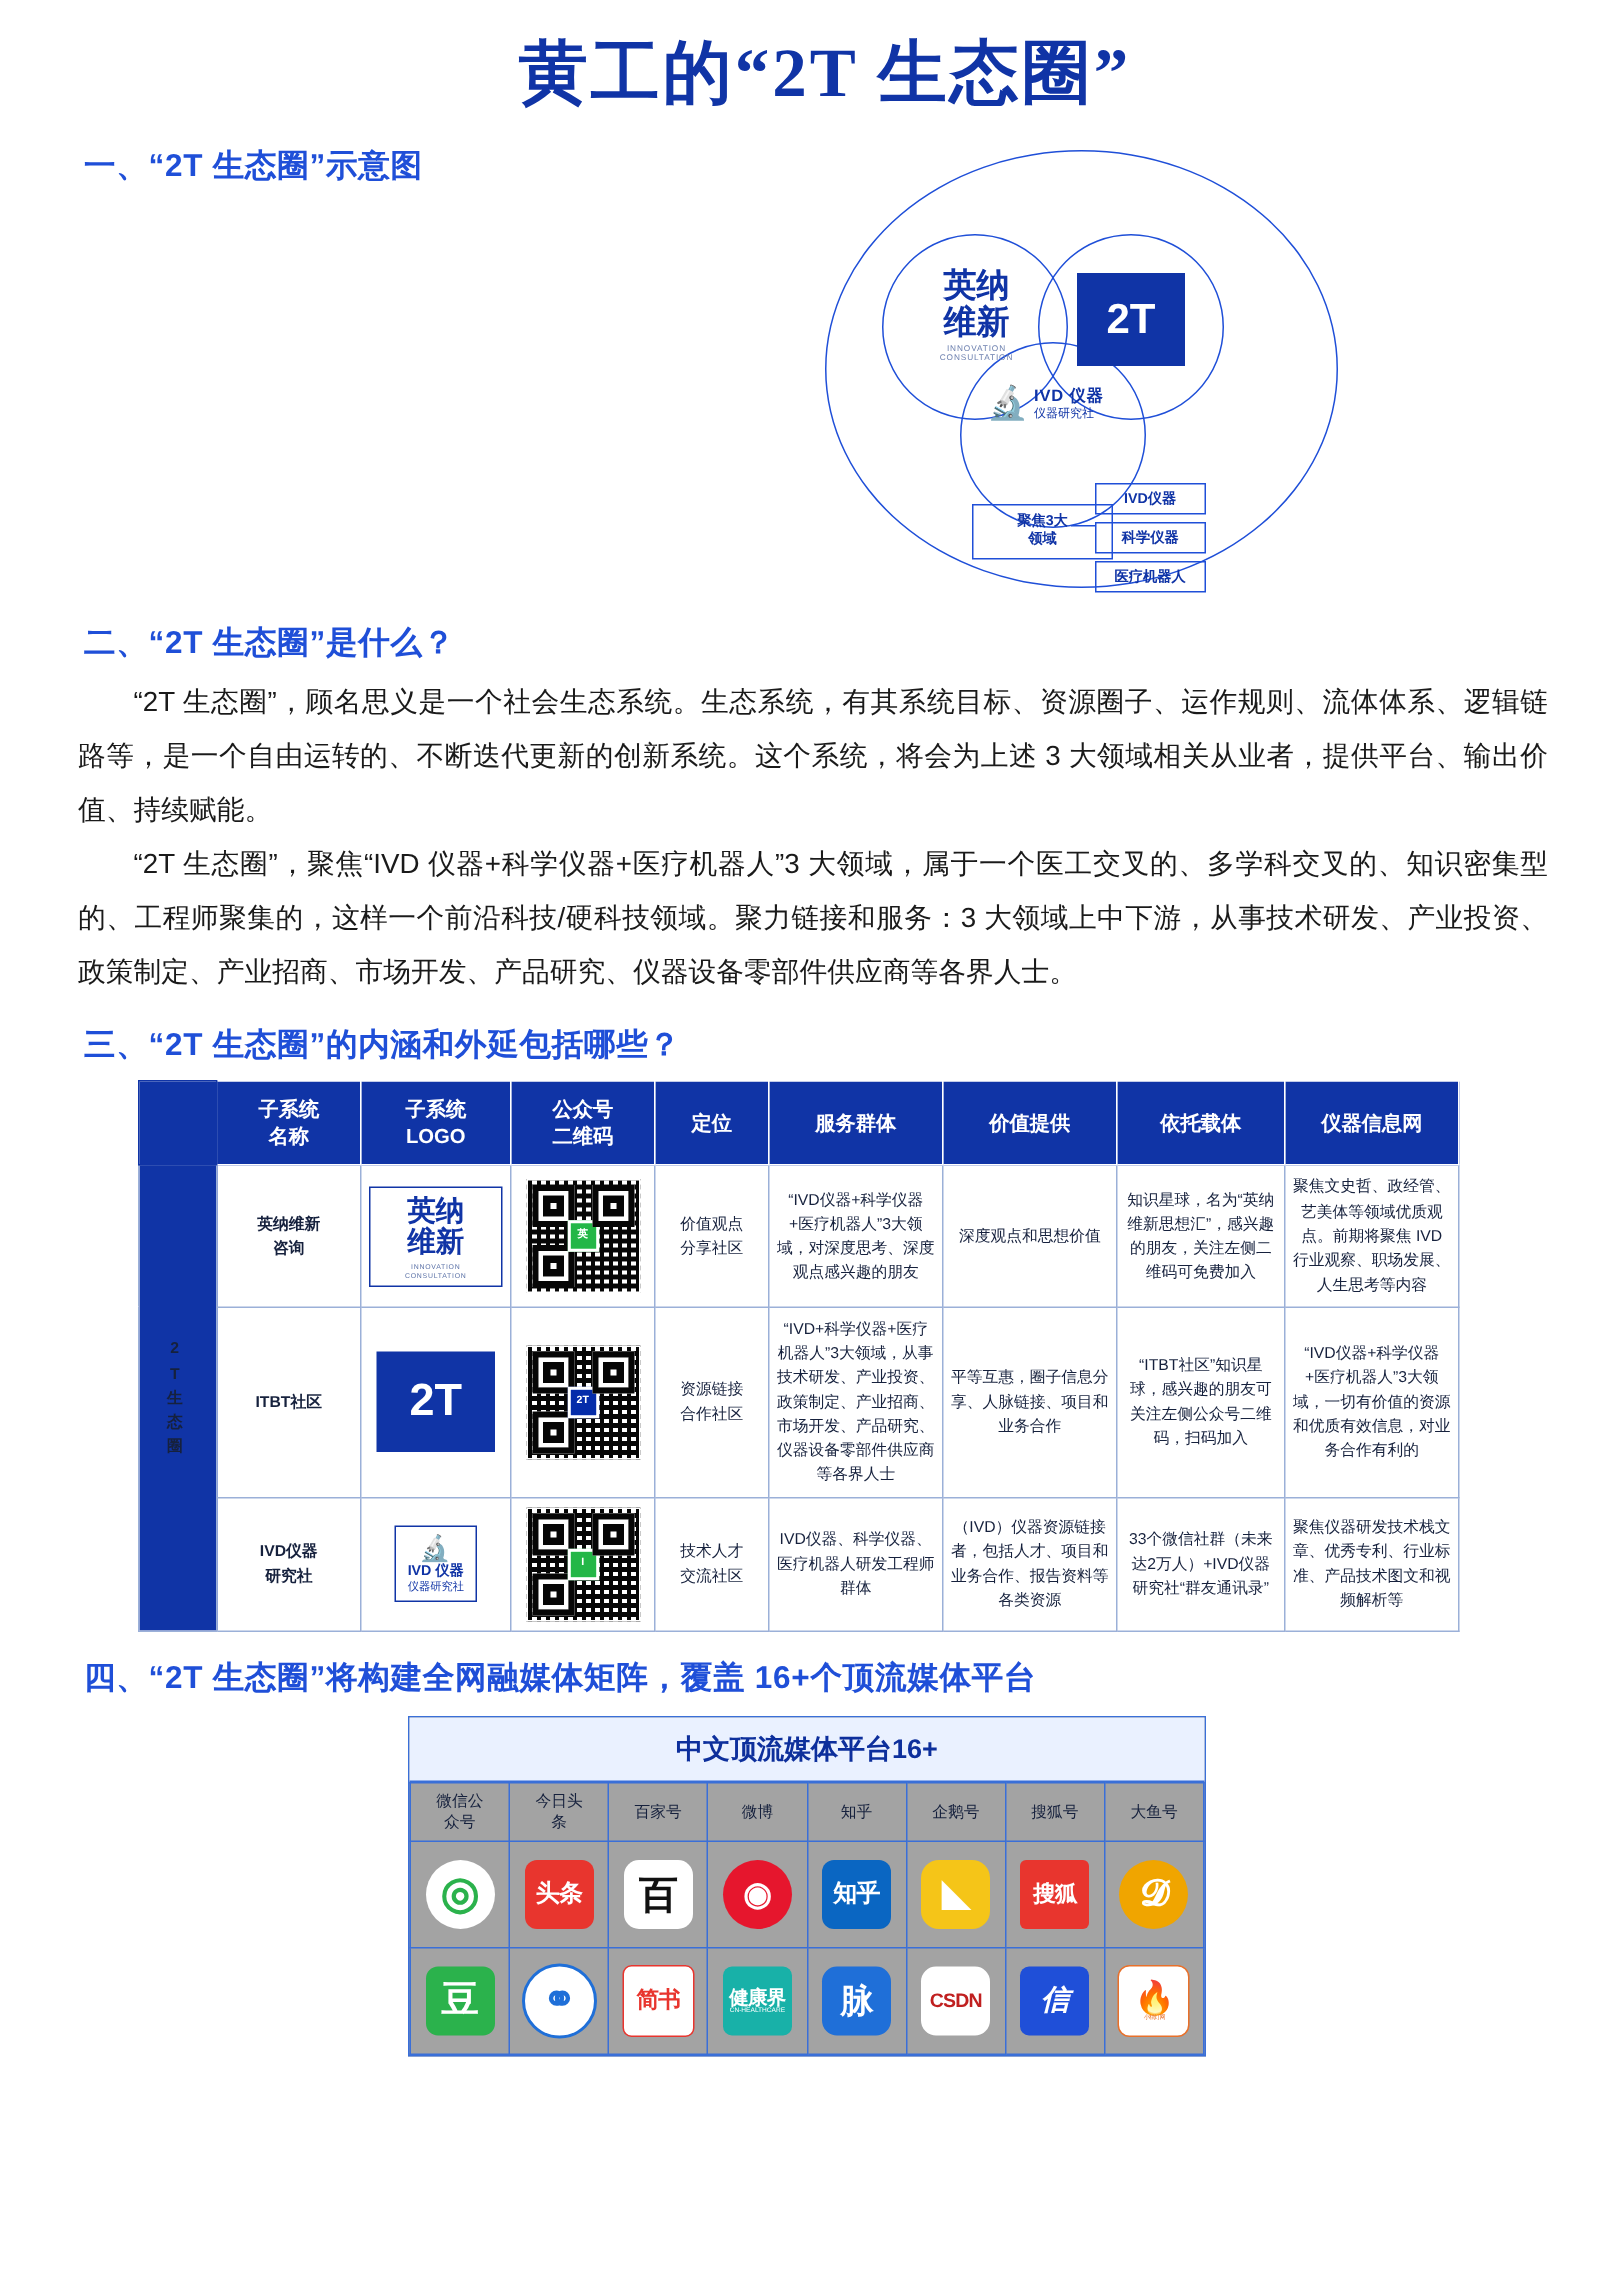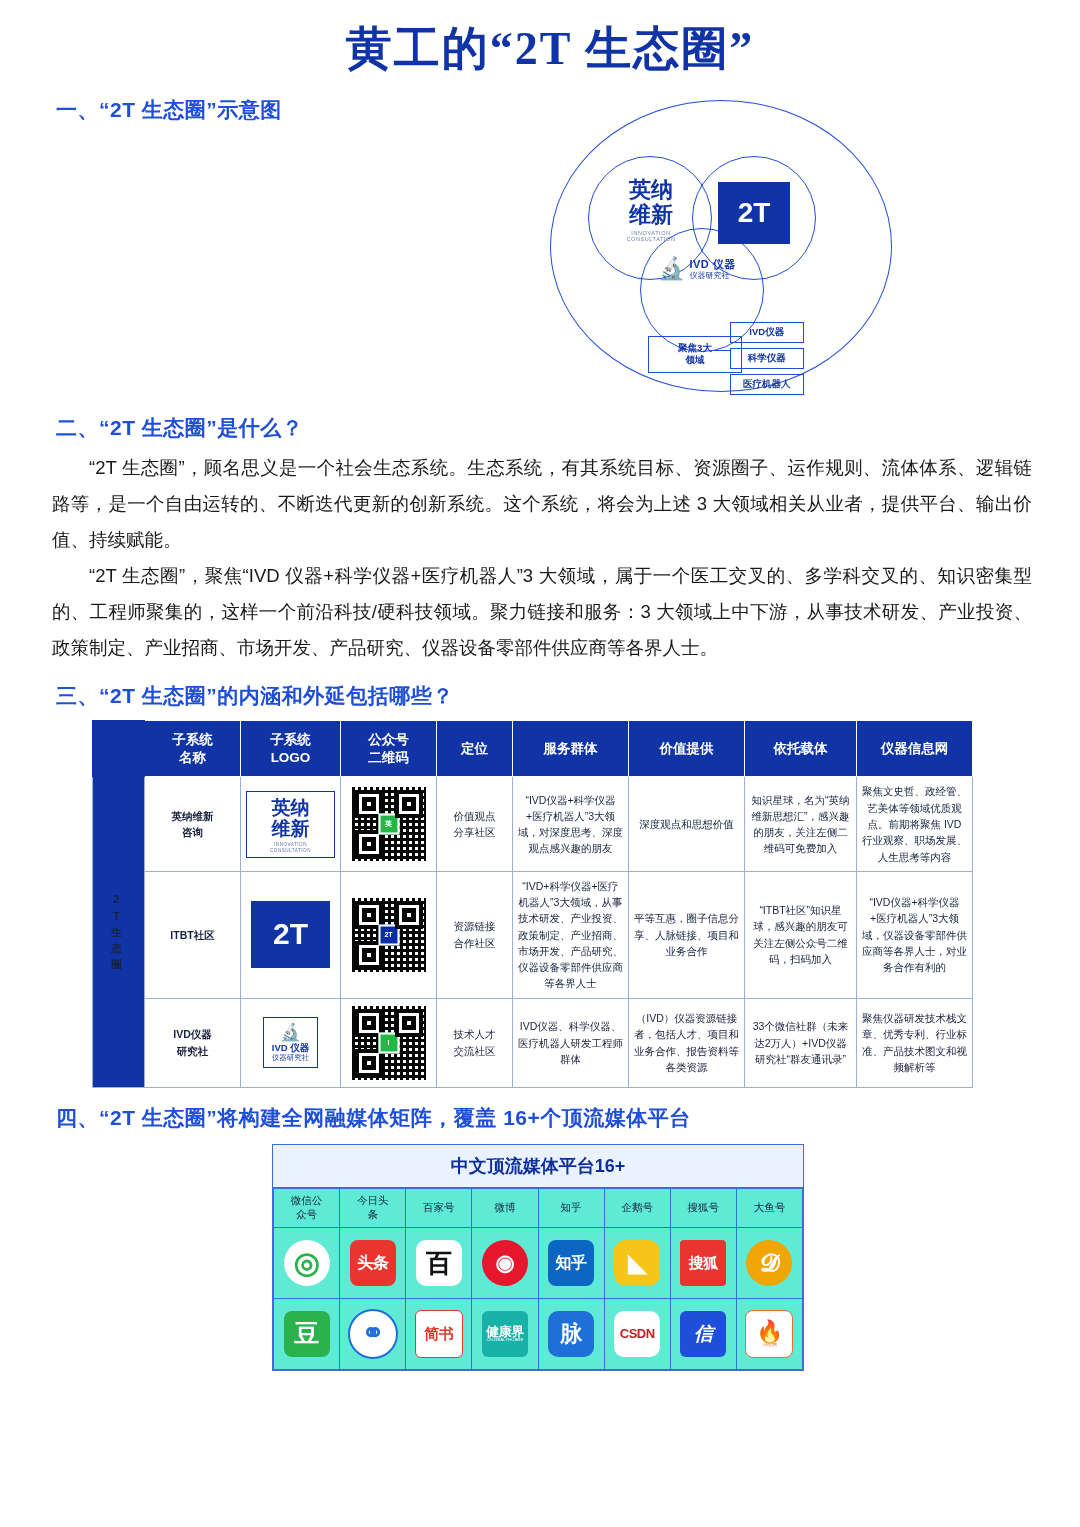--- a/index.html
+++ b/index.html
@@ -263,21 +263,21 @@
     display: flex; align-items: center; justify-content: center;
     border: 2px solid #fff;
   }
   .qr-center.green { background: #2bb24c; }
 
   
   .media-box {
     width: 530px;
     margin: 12px 0 0 272px;
     border: 1.5px solid #3a6fd8;
-    background: #5eead4;
+    background: #a3a3a3;
   }
   .media-title {
     background: #eaf1ff;
     color: #0d2f9c;
     font-weight: bold;
     font-size: 18px;
     text-align: center;
     padding: 9px 0;
     border-bottom: 1px solid #3a6fd8;
   }
@@ -446,21 +446,21 @@
     <td>
       <div class="qr">
         <div class="qr-dot"></div>
         <div class="qr-center">2T</div>
       </div>
     </td>
     <td>资源链接<br>合作社区</td>
     <td>“IVD+科学仪器+医疗机器人”3大领域，从事技术研发、产业投资、政策制定、产业招商、市场开发、产品研究、仪器设备零部件供应商等各界人士</td>
     <td>平等互惠，圈子信息分享、人脉链接、项目和业务合作</td>
     <td>“ITBT社区”知识星球，感兴趣的朋友可关注左侧公众号二维码，扫码加入</td>
-    <td>“IVD仪器+科学仪器+医疗机器人”3大领域，仪器设备零部件供应商等各界人士，对业务合作有利的</td>
+    <td>“IVD仪器+科学仪器+医疗机器人”3大领域，一切有价值的资源和优质有效信息，对业务合作有利的</td>
   </tr>
 
   <tr>
     <td class="name-cell">
       <span>IVD仪器</span><br>
       <span>研究社</span>
     </td>
     <td>
       <div class="cell-logo-ivd">
         <div class="scope">🔬</div>

